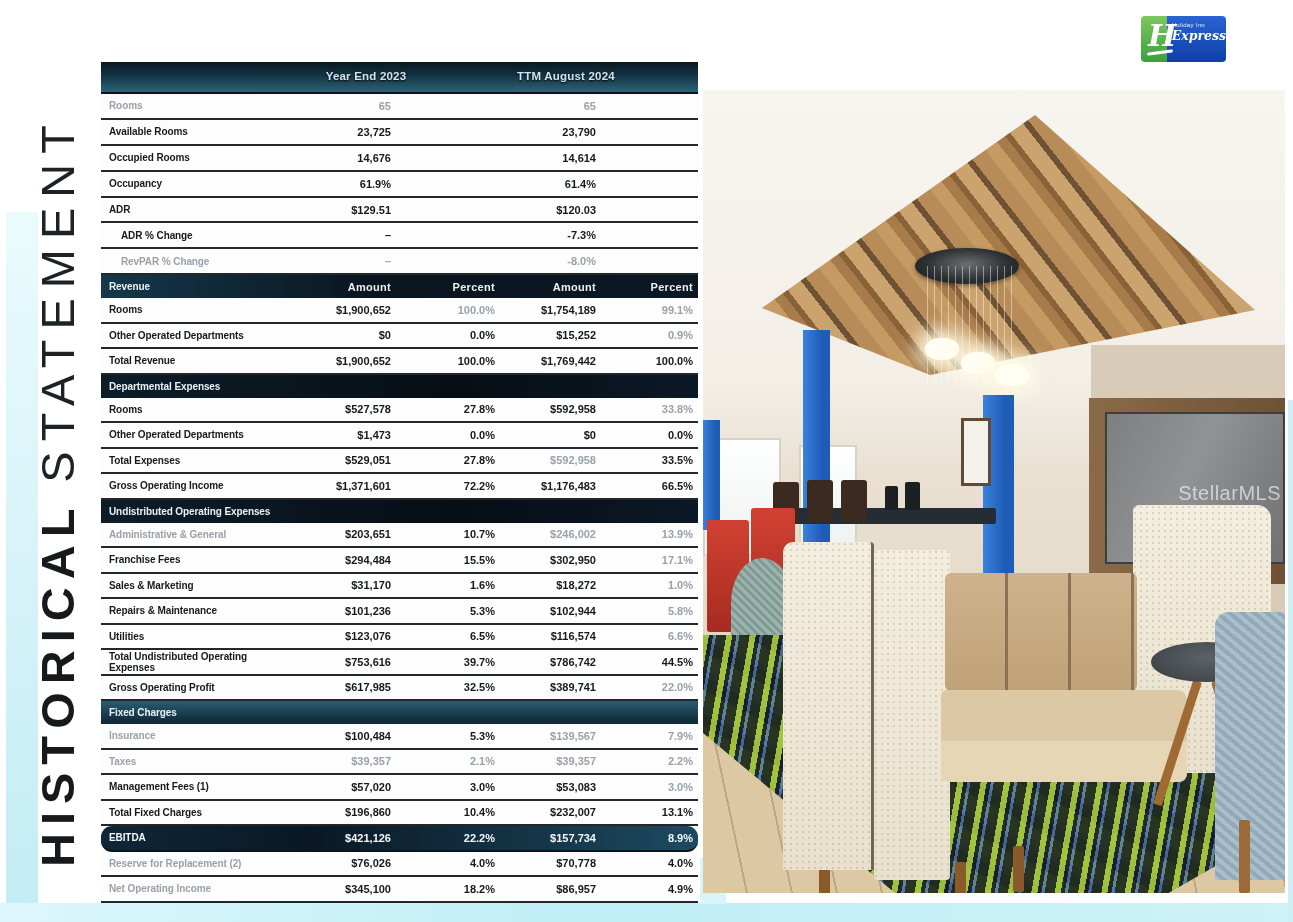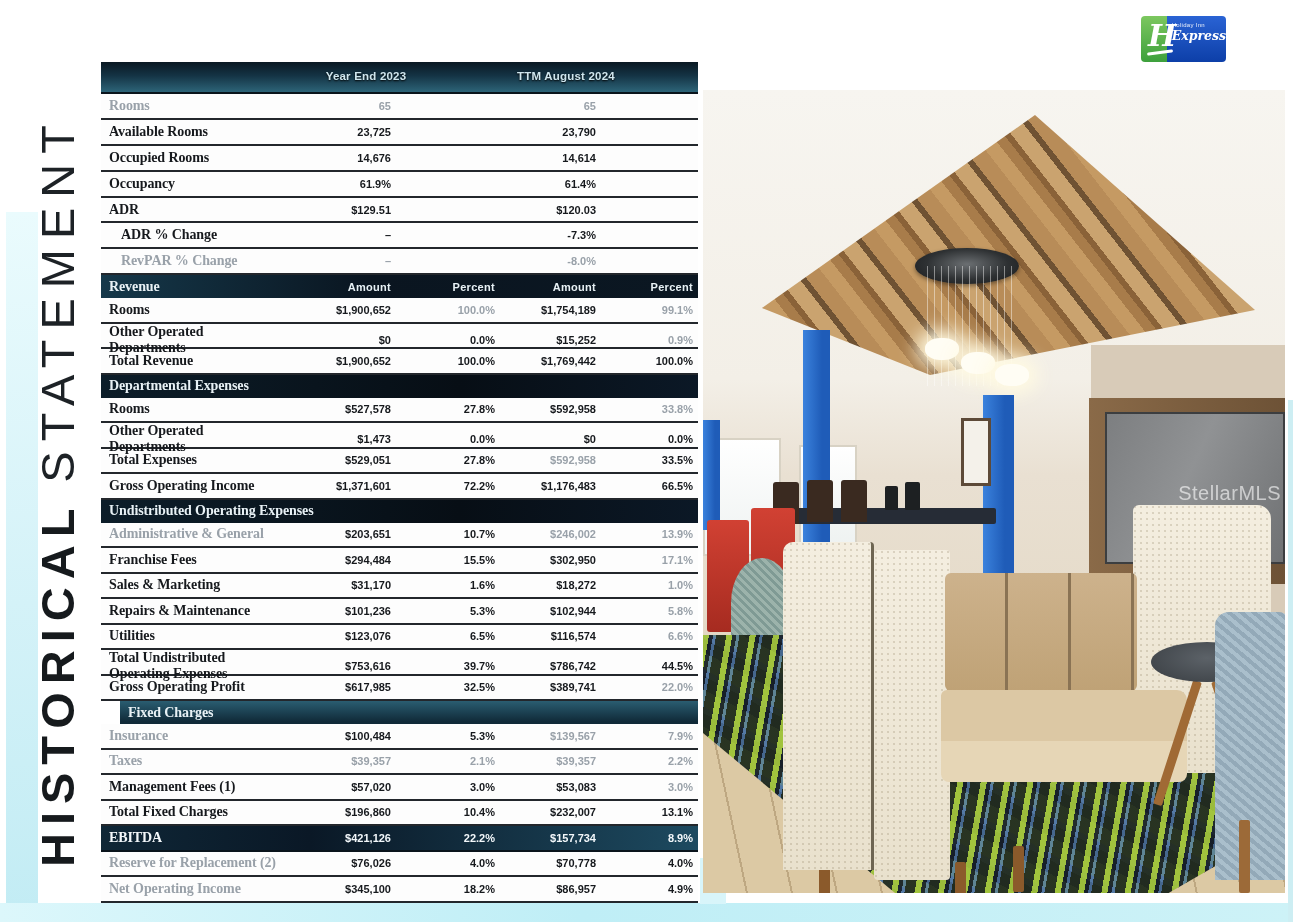--- a/index.html
+++ b/index.html
@@ -28,26 +28,26 @@
   .tg{display:grid;grid-template-columns:175px 118px 104px 101px 97px;align-items:center;}
   .statband{position:relative;height:30px;background:linear-gradient(180deg,#0a1822 0%,#143344 45%,#2d6478 100%);
     border-bottom:2px solid #0a141c;}
   .statband .p1,.statband .p2{position:absolute;top:8px;transform:translateX(-50%);
     color:#cfe6ee;font-size:11.5px;font-weight:700;letter-spacing:.2px;text-shadow:0 1px 2px #000;}
   .statband .p1{left:265px;} .statband .p2{left:465px;}
   .r{height:23.9px;border-bottom:2px solid #23272c;background:#fdfdfd;}
   .r.data{height:23.5px;}
   .band{height:23px;color:#e8f1f5;font-size:11px;font-weight:700;letter-spacing:.3px;
     background:linear-gradient(90deg,#15384a 0%,#0a1520 45%,#0b1722 100%);}
-  .band.teal{background:linear-gradient(180deg,#2a5d71 0%,#102a38 90%);margin-left:19px;}
+  .band.teal{background:linear-gradient(180deg,#2a5d71 0%,#102a38 90%);}
   .band.dark{background:linear-gradient(90deg,#0c1d29 0%,#070e15 60%,#0b1826 100%);}
   .hi{background:linear-gradient(90deg,#0f2737 0%,#0a1826 35%,#1d4a60 100%) !important;
-    border-bottom:2px solid #0a141c;}
+    border-bottom:2px solid #0a141c;border-radius:11px;}
   .hi .cl,.hi .cv{color:#f2f7fa !important;}
-  .cl{font-size:14px;font-weight:700;color:#16191d;padding-left:8px;letter-spacing:-.1px;font-family:Liberation Serif, serif;}
+  .cl{font-size:10px;font-weight:700;color:#16191d;padding-left:8px;letter-spacing:-.1px;}
   .cl.ind{padding-left:20px;}
   .cv{font-size:11px;font-weight:700;color:#16191d;text-align:right;padding-right:3px;
     font-family:"Liberation Sans",sans-serif;}
   .muted{color:#99a1a9 !important;}
 
   
   .logo{position:absolute;left:1141px;top:16px;width:85px;height:46px;display:flex;
     border-radius:4px;overflow:hidden;box-shadow:0 0 0 1px rgba(255,255,255,.5);}
   .logo .g{width:39px;height:100%;background:linear-gradient(180deg,#7cc75f,#3da03c);
     position:relative;}

